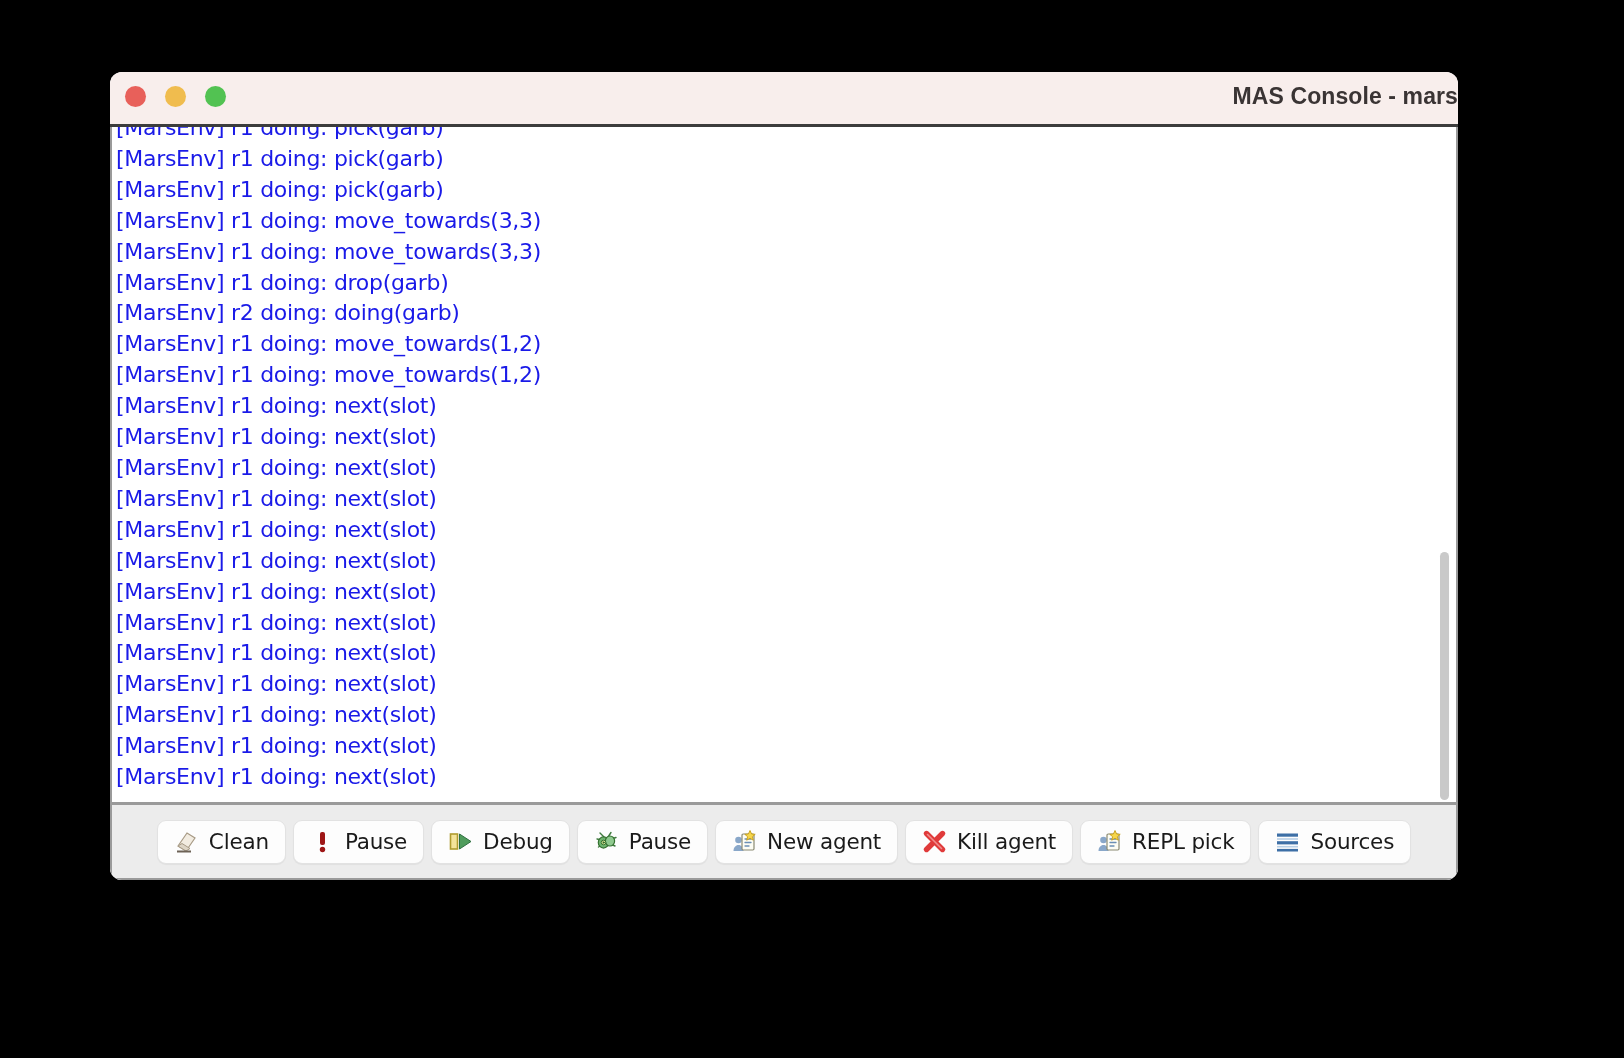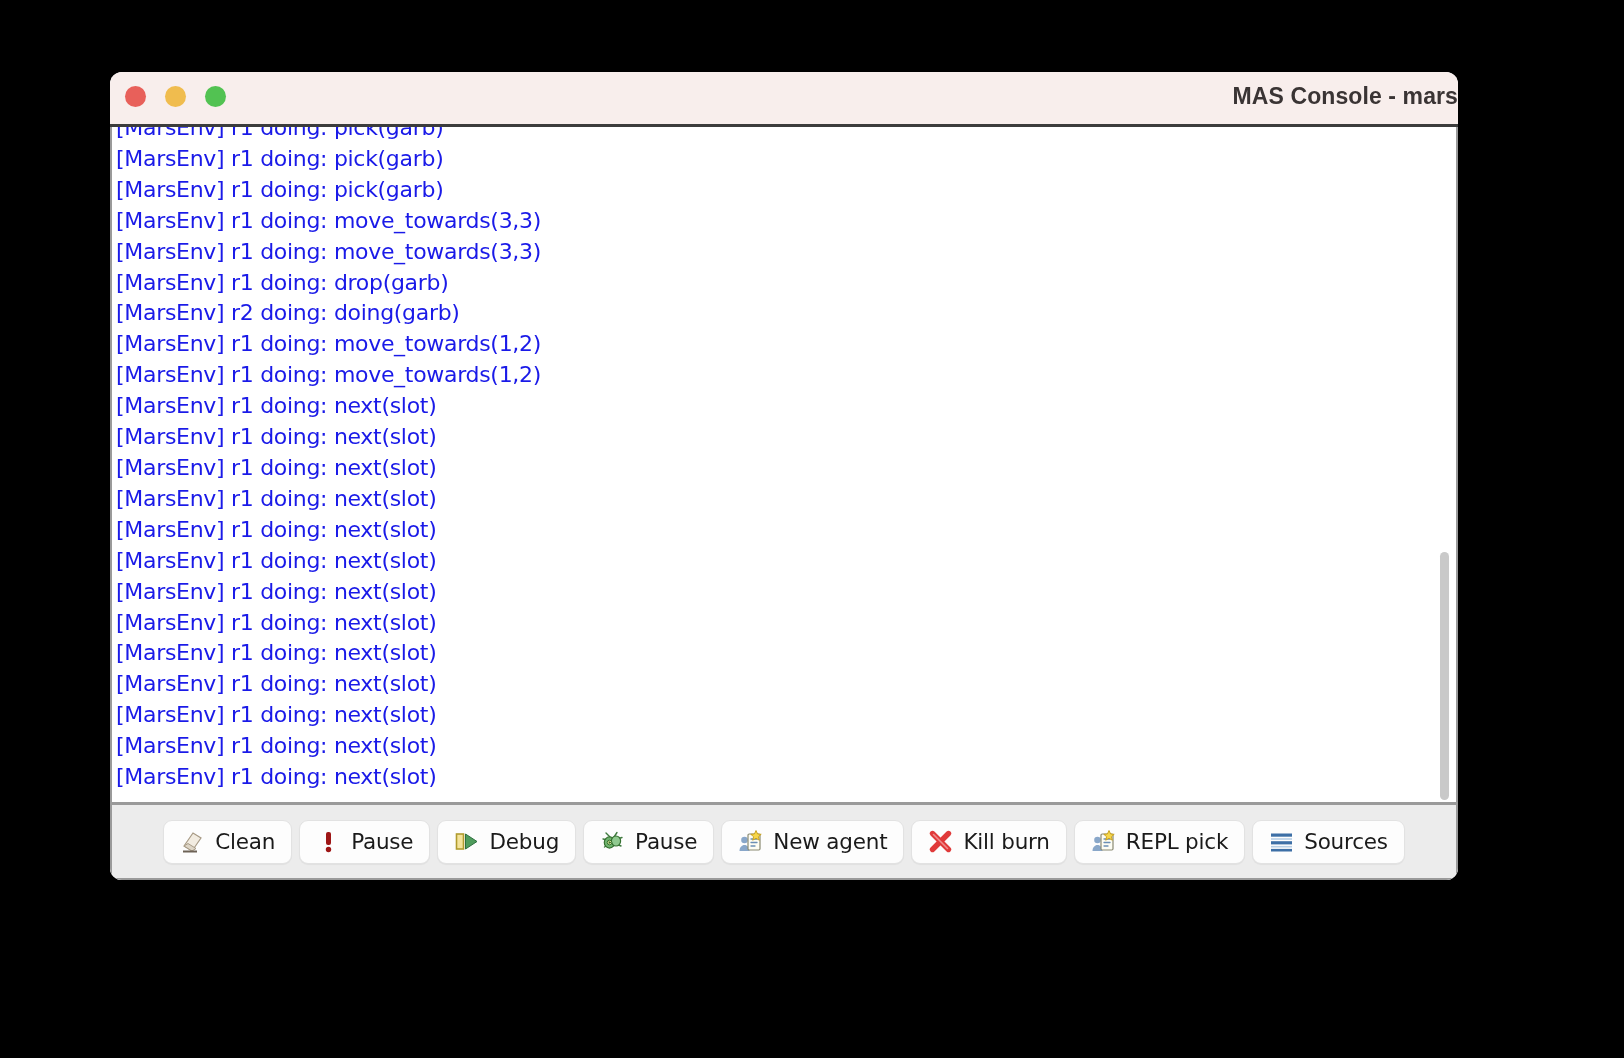--- a/index.html
+++ b/index.html
@@ -252,21 +252,21 @@
           <svg width="25" height="25" viewBox="0 0 25 25">
             <g stroke="#e03a3a" stroke-width="5.4" stroke-linecap="round">
               <line x1="4.5" y1="4.5" x2="20.5" y2="20.5"></line>
               <line x1="20.5" y1="4.5" x2="4.5" y2="20.5"></line>
             </g>
             <g stroke="#f08d8d" stroke-width="1.6" stroke-linecap="round">
               <line x1="5.5" y1="5.5" x2="19.5" y2="19.5"></line>
             </g>
           </svg>
         </span>
-        <span class="tb-label">Kill burn</span>
+        <span class="tb-label">Kill agent</span>
       </div>
       <div class="tb-button">
         <span class="tb-icon">
           <svg width="25" height="25" viewBox="0 0 25 25">
             <circle cx="6.5" cy="11" r="3.3" fill="#89a7c9"></circle>
             <path d="M1.5 22c0-3.6 2.3-6 5-6s5 2.4 5 6z" fill="#89a7c9"></path>
             <rect x="10" y="5" width="12" height="16" rx="1.2" fill="#fdfdf4" stroke="#8a8a72" stroke-width="1.2"></rect>
             <g stroke="#6b8fb5" stroke-width="1.3" stroke-linecap="round">
               <line x1="13" y1="10" x2="19" y2="10"></line>
               <line x1="13" y1="13.5" x2="19" y2="13.5"></line>

